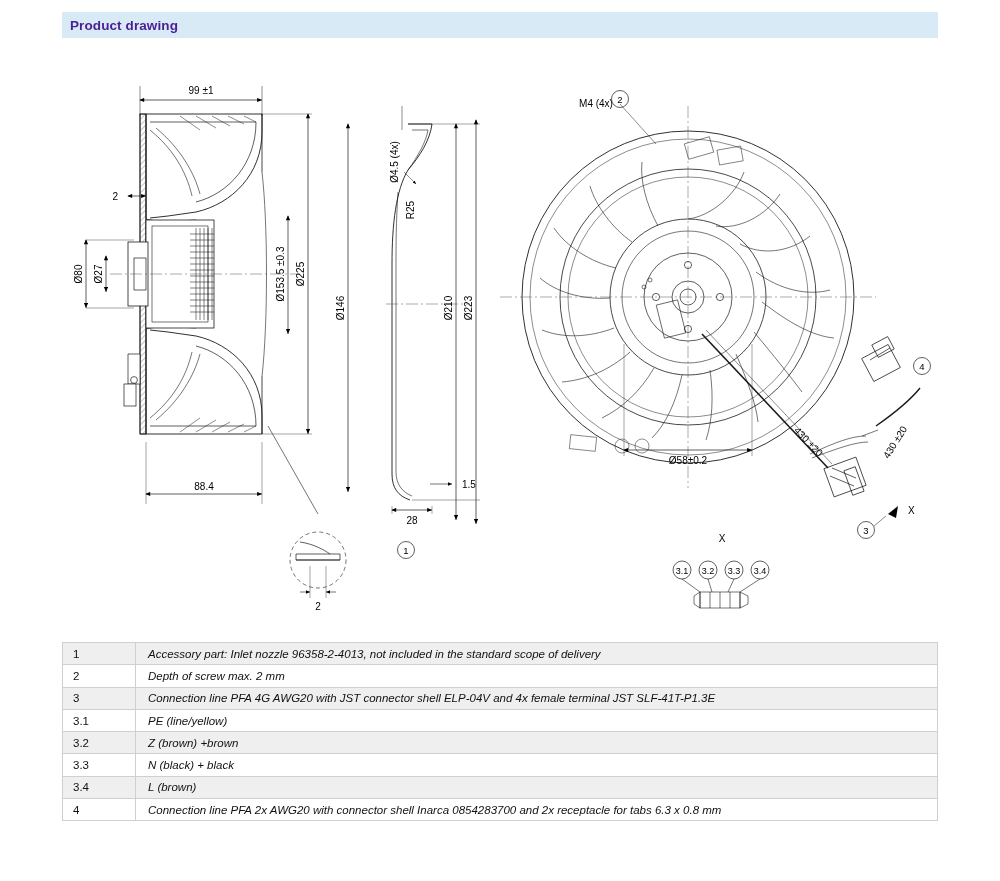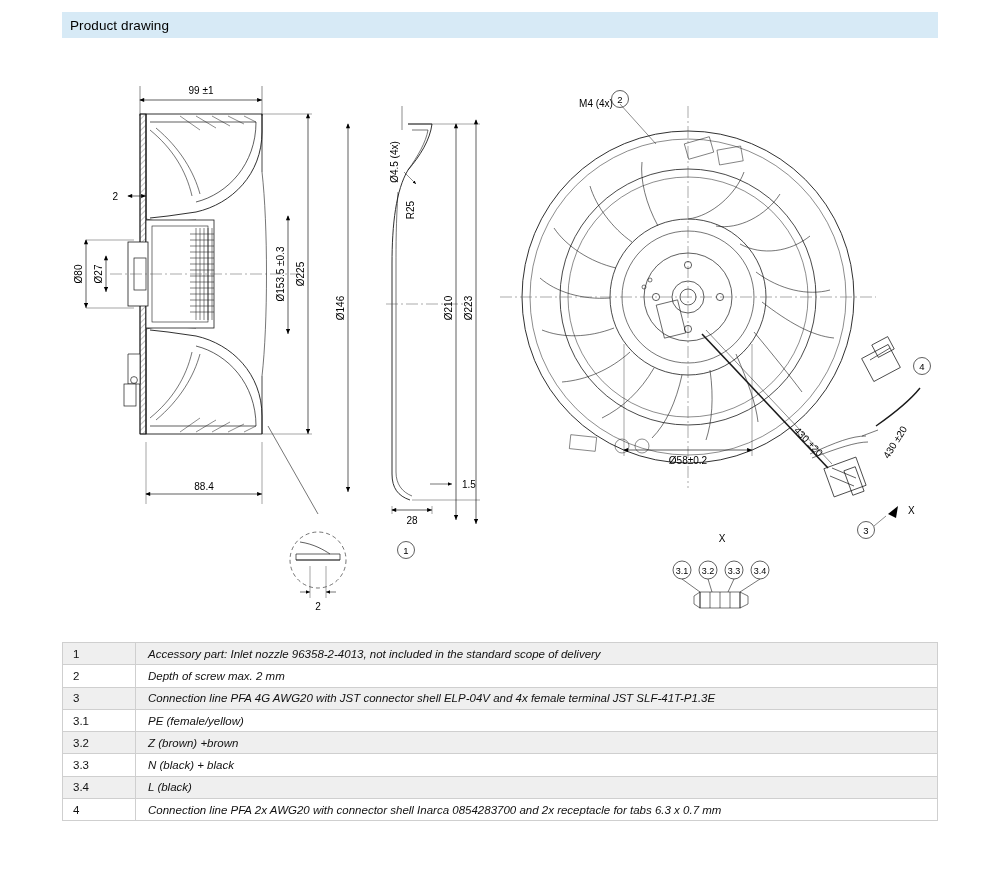--- a/index.html
+++ b/index.html
@@ -26,22 +26,22 @@
     left: 62px;
     top: 12px;
     width: 876px;
     height: 26px;
     background: #d7eaf6;
     display: flex;
     align-items: center;
   }
   .header-title {
     font-size: 13.5px;
-    font-weight: normal;
-    color: #000000;
+    font-weight: bold;
+    color: #4c1d95;
     padding-left: 8px;
     letter-spacing: 0.1px;
   }
   
   .drawing {
     position: absolute;
     left: 0;
     top: 44px;
     width: 868px;
     height: 590px;
@@ -353,34 +353,34 @@
       <tr class="plain">
         <td class="num">2</td>
         <td class="desc">Depth of screw max. 2 mm</td>
       </tr>
       <tr class="alt">
         <td class="num">3</td>
         <td class="desc">Connection line PFA 4G AWG20 with JST connector shell ELP-04V and 4x female terminal JST SLF-41T-P1.3E</td>
       </tr>
       <tr class="plain">
         <td class="num">3.1</td>
-        <td class="desc">PE (female/yellow)</td>
+        <td class="desc">PE (line/yellow)</td>
       </tr>
       <tr class="alt">
         <td class="num">3.2</td>
         <td class="desc">Z (brown) +brown</td>
       </tr>
       <tr class="plain">
         <td class="num">3.3</td>
         <td class="desc">N (black) + black</td>
       </tr>
       <tr class="alt">
         <td class="num">3.4</td>
-        <td class="desc">L (black)</td>
+        <td class="desc">L (brown)</td>
       </tr>
       <tr class="plain">
         <td class="num">4</td>
-        <td class="desc">Connection line PFA 2x AWG20 with connector shell Inarca 0854283700 and 2x receptacle for tabs 6.3 x 0.7 mm</td>
+        <td class="desc">Connection line PFA 2x AWG20 with connector shell Inarca 0854283700 and 2x receptacle for tabs 6.3 x 0.8 mm</td>
       </tr>
     </tbody>
   </table>
 
 </div>
 
 </body></html>

